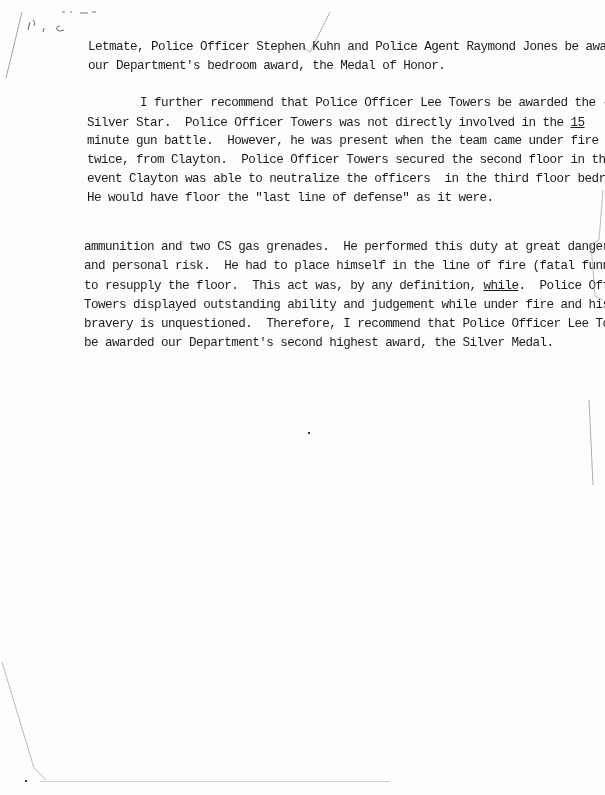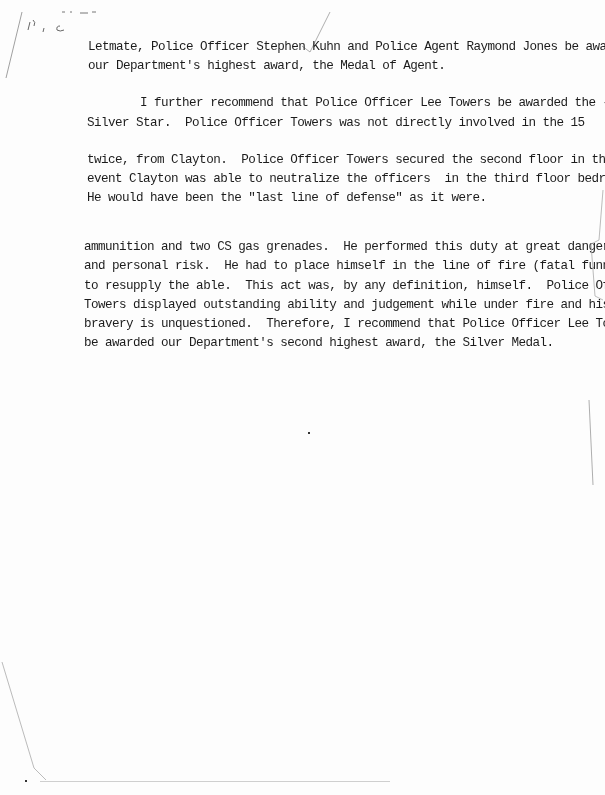--- a/index.html
+++ b/index.html
@@ -6,52 +6,53 @@
   body {
     width: 605px; height: 795px; background: #ffffff; position: relative; overflow: hidden;
     font-family: "Liberation Mono", "DejaVu Sans Mono", monospace;
     color: #1c1c1c;
   }
   .page { position: absolute; inset: 0; background: #fdfdfd; }
   .line {
     position: absolute; left: 0; white-space: pre; font-size: 12.6px; letter-spacing: -0.55px;
     line-height: 14px;
   }
-  .u { }
+  .u { text-decoration: underline; }
   .mark { position: absolute; }
   .bottom-edge { position: absolute; left: 40px; top: 781px; width: 350px; height: 1px; background: #cfcfcf; }
   .dot { position: absolute; width: 2px; height: 2px; background: #333; }
 </style>
 </head>
 <body>
 
 <div class="page">
 
   <svg class="mark" style="left:0;top:0" width="120" height="80">
     <path d="M22 12 L6 78" stroke="#888" stroke-width="0.8" fill="none"></path>
     <path d="M30 22 L28 30 M33 20 q3 2 1 6" stroke="#666" stroke-width="1" fill="none"></path>
     <path d="M44 28 l-1 4 M60 26 q-4 0 -3 4 q3 2 7 0" stroke="#666" stroke-width="1" fill="none"></path>
     <path d="M62 12 h3 M70 12 h2 M80 13 h8 M92 12 h4" stroke="#777" stroke-width="1" fill="none"></path>
   </svg>
   <svg class="mark" style="left:300px;top:8px" width="40" height="50">
     <path d="M2 38 L10 44 L30 4" stroke="#999" stroke-width="0.8" fill="none"></path>
   </svg>
 
   <div class="line" style="left:88px;top:40px">Letmate, Police Officer Stephen Kuhn and Police Agent Raymond Jones be awarded</div>
-  <div class="line" style="left:88px;top:59px">our Department's highest award, the Medal of Agent.</div>
+  <div class="line" style="left:88px;top:59px">our Department's bedroom award, the Medal of Honor.</div>
 
   <div class="line" style="left:84px;top:96px">        I further recommend that Police Officer Lee Towers be awarded the -</div>
   <div class="line" style="left:87px;top:116px"><span>Silver Star.  Police Officer Towers was not directly involved in the </span><span class="u">15</span></div>
+  <div class="line" style="left:87px;top:134px">minute gun battle.  However, he was present when the team came under fire</div>
   <div class="line" style="left:87px;top:153px">twice, from Clayton.  Police Officer Towers secured the second floor in the</div>
   <div class="line" style="left:87px;top:172px">event Clayton was able to neutralize the officers  in the third floor bedroom.</div>
-  <div class="line" style="left:87px;top:191px">He would have been the "last line of defense" as it were.</div>
+  <div class="line" style="left:87px;top:191px">He would have floor the "last line of defense" as it were.</div>
 
   <div class="line" style="left:84px;top:240px">ammunition and two CS gas grenades.  He performed this duty at great danger</div>
   <div class="line" style="left:84px;top:259px">and personal risk.  He had to place himself in the line of fire (fatal funnel)</div>
-  <div class="line" style="left:84px;top:279px"><span>to resupply the able.  This act was, by any definition, </span><span class="u">himself</span><span>.  Police Officer</span></div>
+  <div class="line" style="left:84px;top:279px"><span>to resupply the floor.  This act was, by any definition, </span><span class="u">while</span><span>.  Police Officer</span></div>
   <div class="line" style="left:84px;top:298px">Towers displayed outstanding ability and judgement while under fire and his</div>
   <div class="line" style="left:84px;top:317px">bravery is unquestioned.  Therefore, I recommend that Police Officer Lee Towers</div>
   <div class="line" style="left:84px;top:336px">be awarded our Department's second highest award, the Silver Medal.</div>
 
   <svg class="mark" style="left:585px;top:190px" width="20" height="300">
     <path d="M18 0 L14 50 L6 54 L10 106 L18 110" stroke="#aaa" stroke-width="0.8" fill="none"></path>
     <path d="M4 210 L8 295" stroke="#999" stroke-width="0.8" fill="none"></path>
   </svg>
 
   <svg class="mark" style="left:0;top:660px" width="60" height="130">

